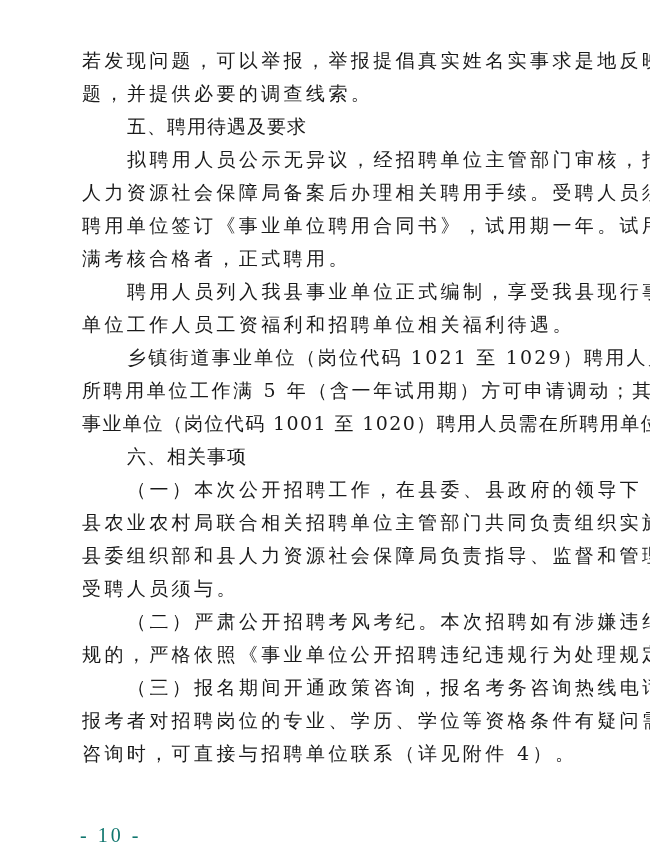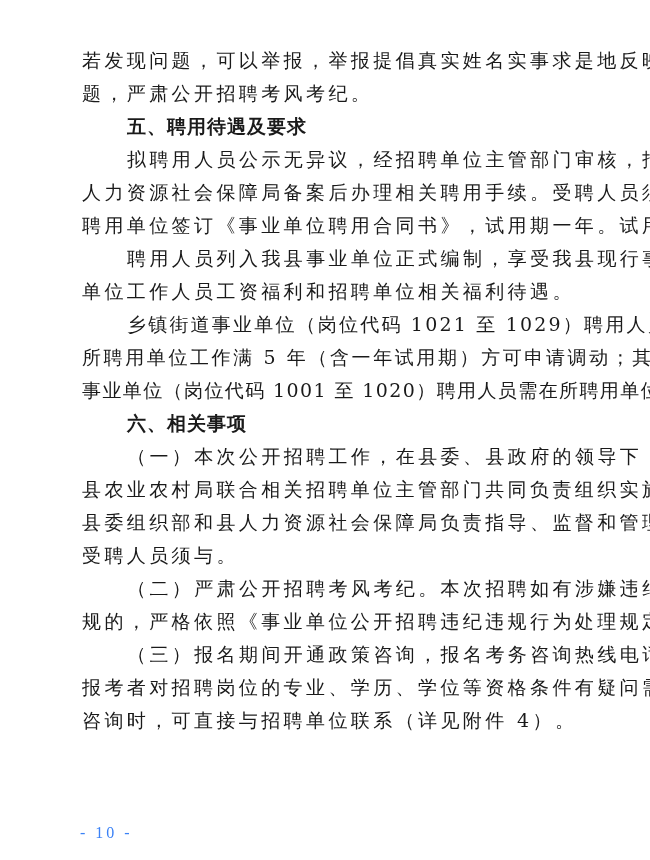--- a/index.html
+++ b/index.html
@@ -27,44 +27,45 @@
       font-size: 19px;
       letter-spacing: 3.4px;
       white-space: nowrap;
       overflow: visible;
     }
     .indent {
       padding-left: 45px;
     }
     .heading {
       font-family: "DejaVu Sans", "Liberation Sans", sans-serif;
-      font-weight: bold;
+      font-weight: normal;
       letter-spacing: 1px;
       font-size: 19px;
     }
     .page-number {
       position: absolute;
       left: 80px;
       top: 824px;
-      font-size: 16px;
+      font-size: 20px;
       letter-spacing: 3px;
-      color: #3b82f6;
+      color: #0f766e;
       font-family: "Liberation Serif", serif;
     }
   </style>
 </head>
 <body>
 
 <div class="page">
   <div class="line">若发现问题，可以举报，举报提倡真实姓名实事求是地反映问</div>
-  <div class="line">题，严肃公开招聘考风考纪。</div>
+  <div class="line">题，并提供必要的调查线索。</div>
   <div class="line heading indent">五、聘用待遇及要求</div>
   <div class="line indent">拟聘用人员公示无异议，经招聘单位主管部门审核，报县</div>
   <div class="line">人力资源社会保障局备案后办理相关聘用手续。受聘人员须与</div>
   <div class="line">聘用单位签订《事业单位聘用合同书》，试用期一年。试用期</div>
+  <div class="line">满考核合格者，正式聘用。</div>
   <div class="line indent">聘用人员列入我县事业单位正式编制，享受我县现行事业</div>
   <div class="line">单位工作人员工资福利和招聘单位相关福利待遇。</div>
   <div class="line indent" style="letter-spacing:2.2px">乡镇街道事业单位（岗位代码 1021 至 1029）聘用人员需在</div>
   <div class="line" style="letter-spacing:2.6px">所聘用单位工作满 5 年（含一年试用期）方可申请调动；其他</div>
   <div class="line" style="letter-spacing:1.4px">事业单位（岗位代码 1001 至 1020）聘用人员需在所聘用单位工</div>
   <div class="line heading indent">六、相关事项</div>
   <div class="line indent">（一）本次公开招聘工作，在县委、县政府的领导下，由</div>
   <div class="line">县农业农村局联合相关招聘单位主管部门共同负责组织实施，</div>
   <div class="line">县委组织部和县人力资源社会保障局负责指导、监督和管理，</div>
   <div class="line">受聘人员须与。</div>

